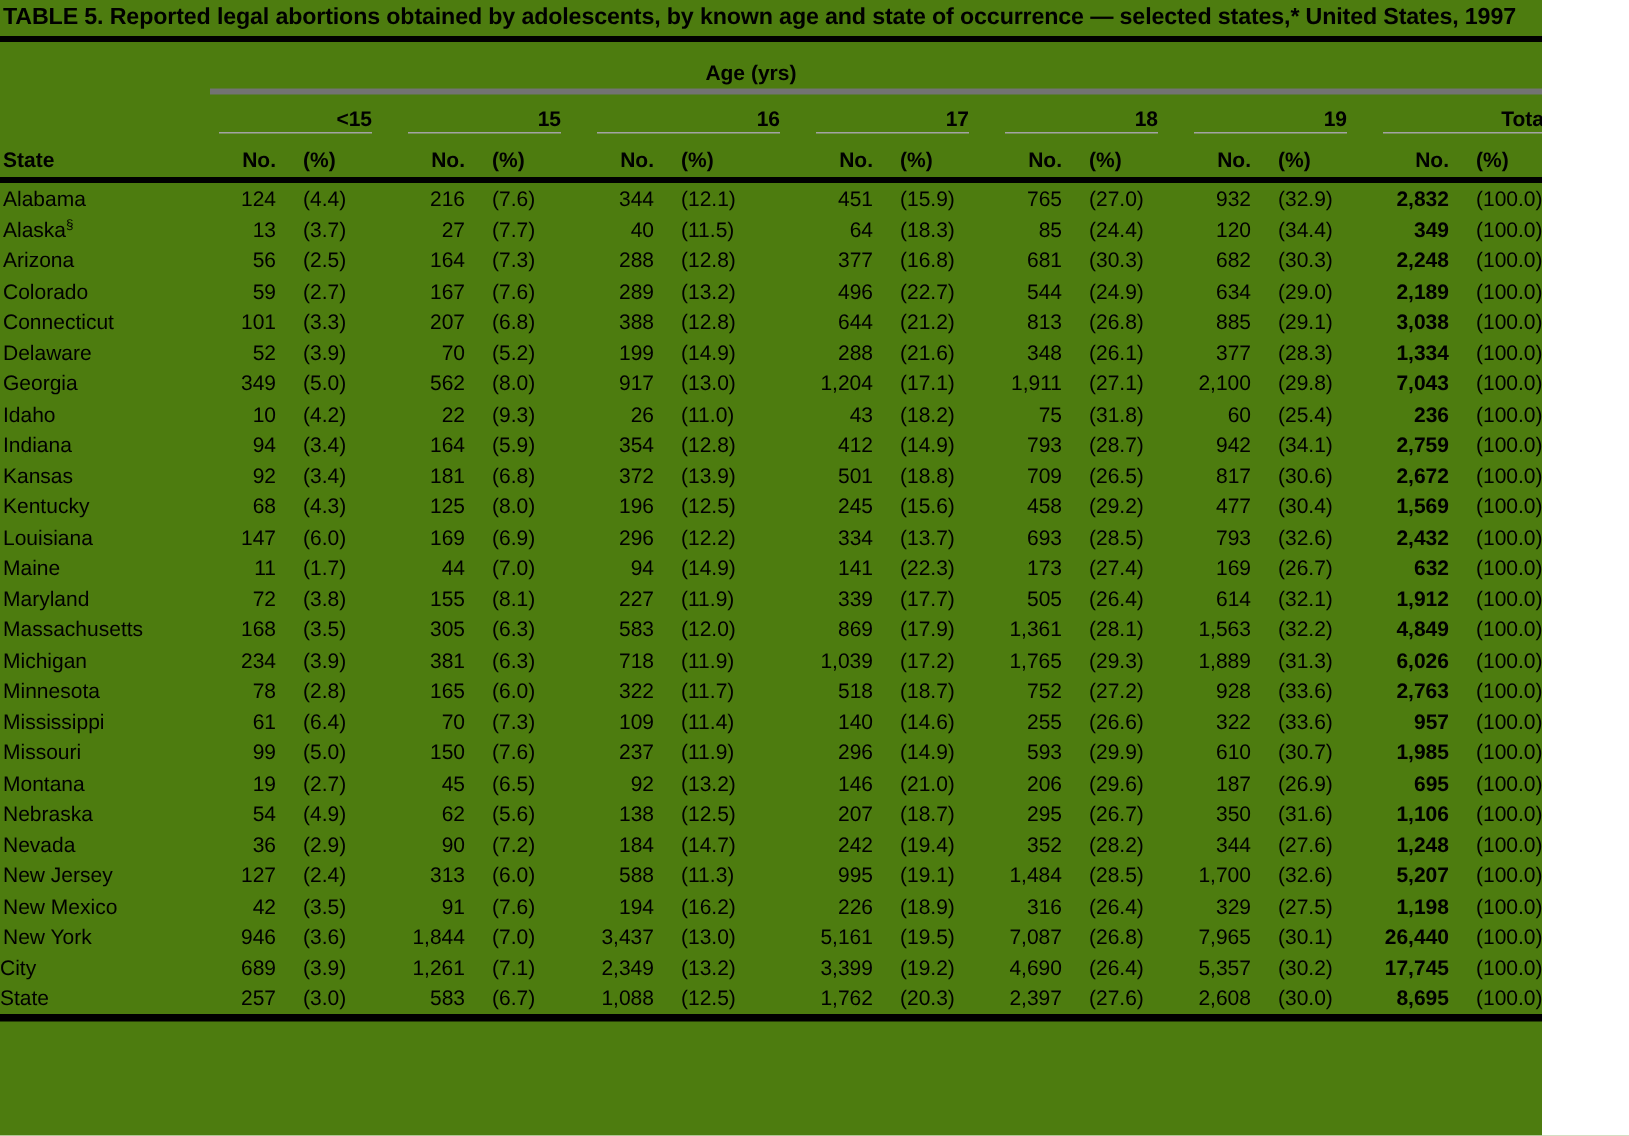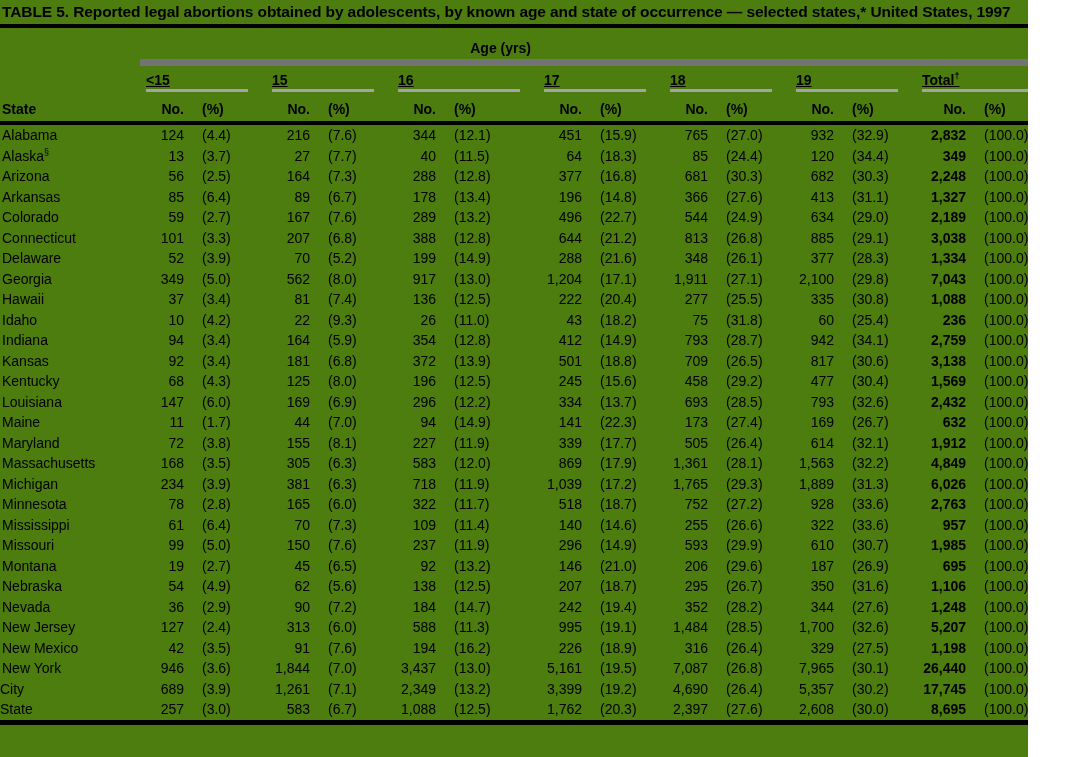--- a/index.html
+++ b/index.html
@@ -37,32 +37,31 @@
   col.c-no-total { width: 56px; }
   col.c-pct-total { width: 84px; }
   col.c-filler { width: 30px; }
 
   thead th { font-weight: bold; font-size: 14px; padding: 0; }
   thead { border-bottom: 4px solid #000; }
   tbody { border-bottom: 5px solid #000; }
 
   tr.spanner-row th { height: 26px; vertical-align: bottom; }
   th.spanner {
-    border-bottom: 7px solid #737373;
+    border-bottom: 4px solid #737373;
     text-align: center;
     padding-right: 195px;
     padding-bottom: 3px;
   }
   tr.group-row th { height: 26px; vertical-align: bottom; }
   .g-underline {
-    border-bottom: 3px solid #a3a3a3;
+    border-bottom: 1px solid #a3a3a3;
     margin: 0 18px 0 6px;
-    text-align: left;
+    text-align: right;
     padding-bottom: 1px;
-    text-decoration: underline;
   }
   tr.sub-row th { height: 25px; vertical-align: bottom; padding-bottom: 4px; }
   th.sh-state { text-align: left; padding-left: 2px; }
   .no  { text-align: right; padding-right: 6px; }
   .pct { text-align: left;  padding-left: 12px; }
 
   tbody td {
     font-size: 14px;
     height: 20.5px;
     padding-top: 0;
@@ -200,38 +199,20 @@
           <td class="pct">(16.8)</td>
           <td class="no">681</td>
           <td class="pct">(30.3)</td>
           <td class="no">682</td>
           <td class="pct">(30.3)</td>
           <td class="no total">2,248</td>
           <td class="pct total">(100.0)</td>
           <td></td>
         </tr>
         <tr>
-          <td class="state">Arkansas</td>
-          <td class="no">85</td>
-          <td class="pct">(6.4)</td>
-          <td class="no">89</td>
-          <td class="pct">(6.7)</td>
-          <td class="no">178</td>
-          <td class="pct">(13.4)</td>
-          <td class="no">196</td>
-          <td class="pct">(14.8)</td>
-          <td class="no">366</td>
-          <td class="pct">(27.6)</td>
-          <td class="no">413</td>
-          <td class="pct">(31.1)</td>
-          <td class="no total">1,327</td>
-          <td class="pct total">(100.0)</td>
-          <td></td>
-        </tr>
-        <tr>
           <td class="state">Colorado</td>
           <td class="no">59</td>
           <td class="pct">(2.7)</td>
           <td class="no">167</td>
           <td class="pct">(7.6)</td>
           <td class="no">289</td>
           <td class="pct">(13.2)</td>
           <td class="no">496</td>
           <td class="pct">(22.7)</td>
           <td class="no">544</td>
@@ -290,38 +271,20 @@
           <td class="pct">(17.1)</td>
           <td class="no">1,911</td>
           <td class="pct">(27.1)</td>
           <td class="no">2,100</td>
           <td class="pct">(29.8)</td>
           <td class="no total">7,043</td>
           <td class="pct total">(100.0)</td>
           <td></td>
         </tr>
         <tr>
-          <td class="state">Hawaii</td>
-          <td class="no">37</td>
-          <td class="pct">(3.4)</td>
-          <td class="no">81</td>
-          <td class="pct">(7.4)</td>
-          <td class="no">136</td>
-          <td class="pct">(12.5)</td>
-          <td class="no">222</td>
-          <td class="pct">(20.4)</td>
-          <td class="no">277</td>
-          <td class="pct">(25.5)</td>
-          <td class="no">335</td>
-          <td class="pct">(30.8)</td>
-          <td class="no total">1,088</td>
-          <td class="pct total">(100.0)</td>
-          <td></td>
-        </tr>
-        <tr>
           <td class="state">Idaho</td>
           <td class="no">10</td>
           <td class="pct">(4.2)</td>
           <td class="no">22</td>
           <td class="pct">(9.3)</td>
           <td class="no">26</td>
           <td class="pct">(11.0)</td>
           <td class="no">43</td>
           <td class="pct">(18.2)</td>
           <td class="no">75</td>
@@ -357,21 +320,21 @@
           <td class="no">181</td>
           <td class="pct">(6.8)</td>
           <td class="no">372</td>
           <td class="pct">(13.9)</td>
           <td class="no">501</td>
           <td class="pct">(18.8)</td>
           <td class="no">709</td>
           <td class="pct">(26.5)</td>
           <td class="no">817</td>
           <td class="pct">(30.6)</td>
-          <td class="no total">3,138</td>
+          <td class="no total">2,672</td>
           <td class="pct total">(100.0)</td>
           <td></td>
         </tr>
         <tr>
           <td class="state">Kentucky</td>
           <td class="no">68</td>
           <td class="pct">(4.3)</td>
           <td class="no">125</td>
           <td class="pct">(8.0)</td>
           <td class="no">196</td>

